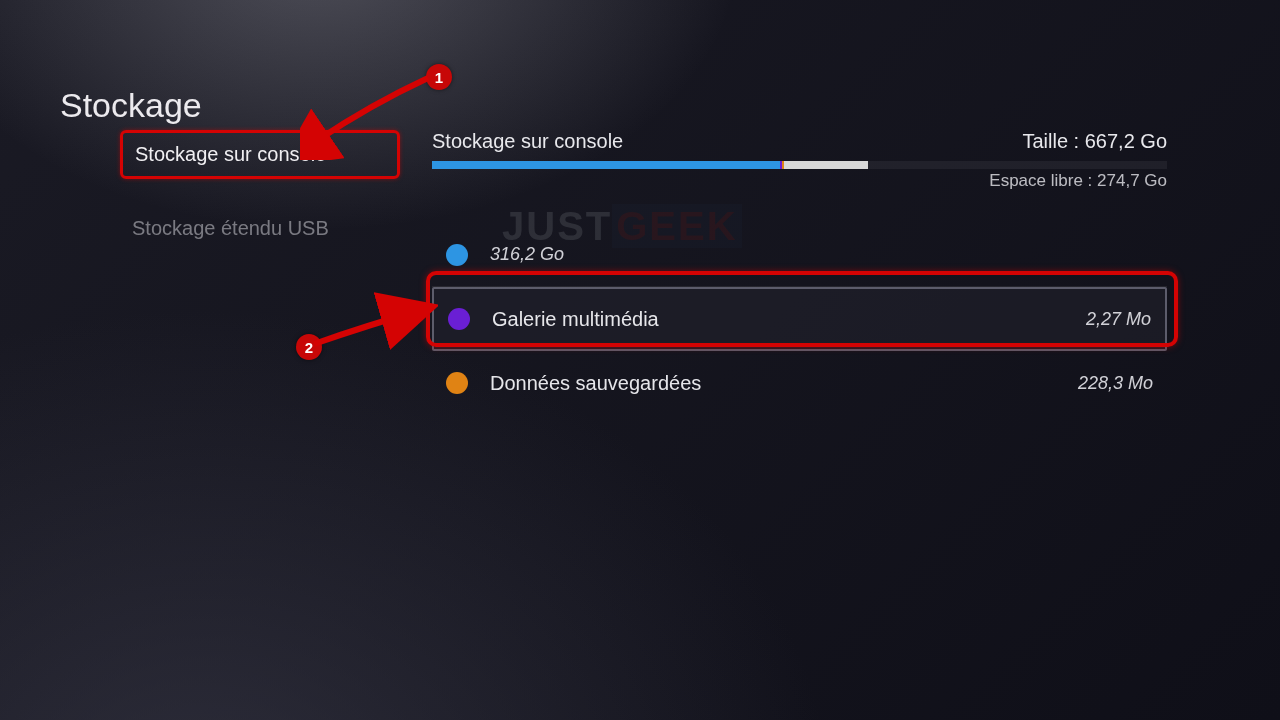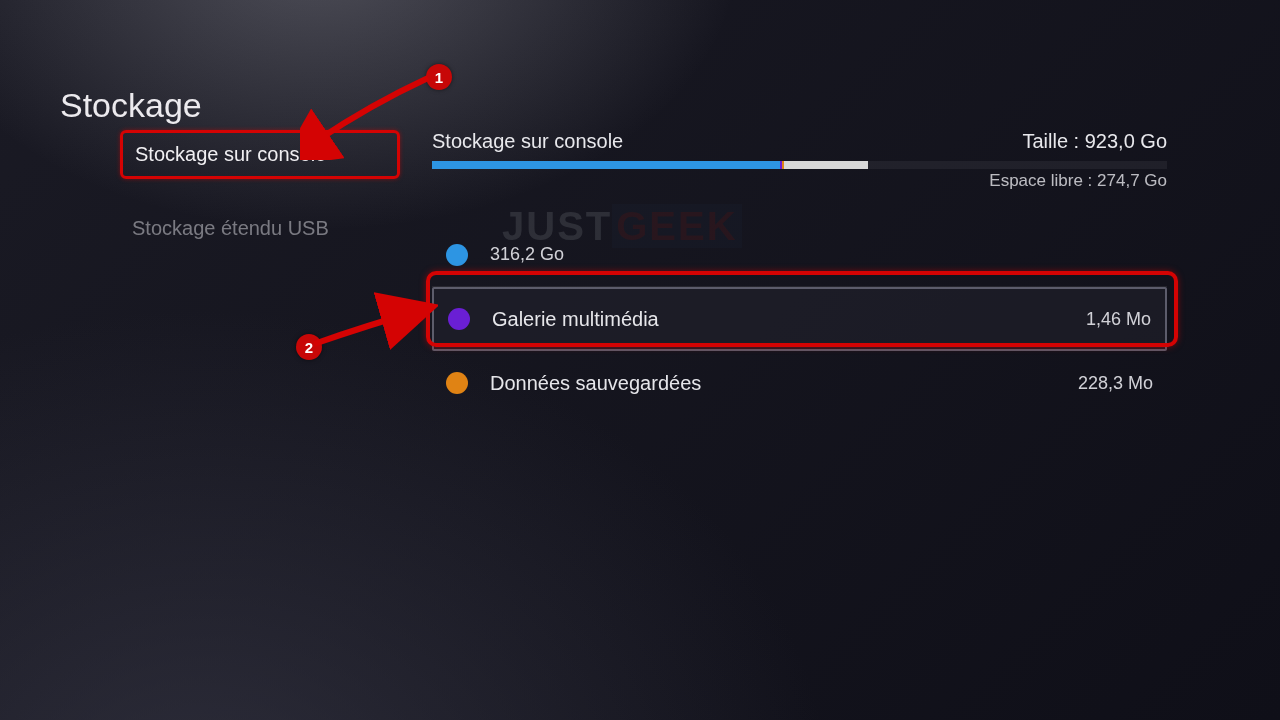--- a/index.html
+++ b/index.html
@@ -96,20 +96,21 @@
   .cat-label {
     flex: 1;
     font-size: 20px;
     font-weight: 300;
     color: #e6e6ea;
   }
   .cat-size {
     font-size: 18px;
     font-weight: 300;
     color: rgba(230,230,235,0.9);
+    font-style: italic;
   }
   .cat-row.selected {
     background: rgba(35,35,45,0.55);
     border: 2px solid rgba(110,110,125,0.8);
     border-radius: 2px;
   }
   .annot-box-2 {
     position: absolute;
     border: 4px solid #d40303;
     border-radius: 10px;
@@ -159,39 +160,39 @@
     <span>Stockage sur console</span>
   </div>
   <div class="sidebar-item">
     <span>Stockage étendu USB</span>
   </div>
 </div>
 
 <div class="content">
   <div class="storage-header-row">
     <span>Stockage sur console</span>
-    <span>Taille : 923,0 Go</span>
+    <span>Taille : 667,2 Go</span>
   </div>
   <div class="storage-bar">
     <div class="storage-seg" style="left:0%;width:47.4%;background:#2d95e3;"></div>
     <div class="storage-seg" style="left:47.4%;width:0.2%;background:#6a1fd4;"></div>
     <div class="storage-seg" style="left:47.6%;width:0.3%;background:#e08314;"></div>
     <div class="storage-seg" style="left:47.9%;width:11.4%;background:#d8d8d8;"></div>
   </div>
   <div class="free-space-row">Espace libre : 274,7 Go</div>
 
   <div class="categories">
     <div class="cat-row">
       <span class="cat-dot" style="background:#2d95e3;"></span>
       <span class="cat-size">316,2 Go</span>
     </div>
     <div class="cat-row selected">
       <span class="cat-dot" style="background:#6a1fd4;"></span>
       <span class="cat-label">Galerie multimédia</span>
-      <span class="cat-size">1,46 Mo</span>
+      <span class="cat-size">2,27 Mo</span>
     </div>
     <div class="cat-row">
       <span class="cat-dot" style="background:#e08314;"></span>
       <span class="cat-label">Données sauvegardées</span>
       <span class="cat-size">228,3 Mo</span>
     </div>
   </div>
 </div>
 
 <div class="watermark">

